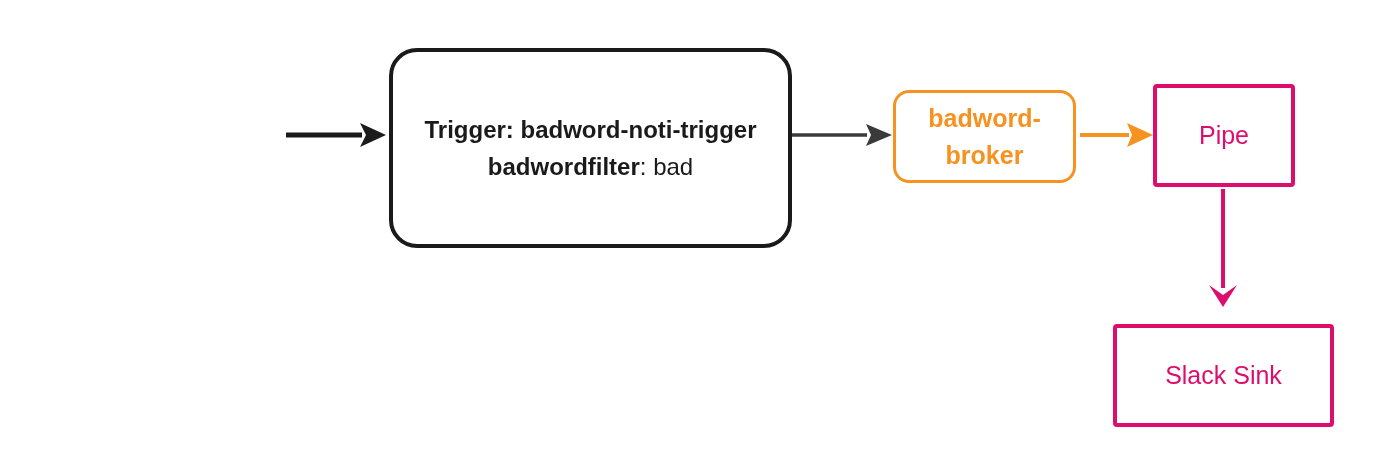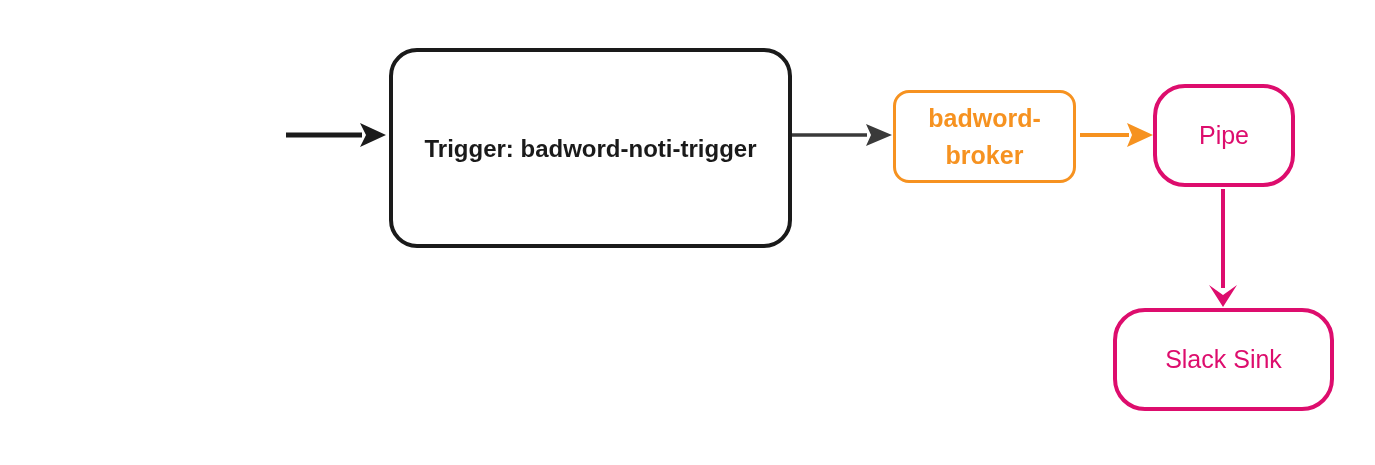--- a/index.html
+++ b/index.html
@@ -20,21 +20,21 @@
     box-sizing:border-box;
     font-size:25px;line-height:37px;
   }
   .node.orange{
     border:3.5px solid var(--orange);
     border-radius:16px;
     color:var(--orange);
   }
   .node.pink{
     border:4px solid var(--pink);
-    border-radius:32px;
+    border-radius:4px;
     color:var(--pink);
   }
   .node.black{
     border:4px solid var(--ink);
     border-radius:28px;
     color:var(--ink);
     font-size:24px;
   }
   .node.black .b{font-weight:bold;}
   .edge{fill:none;}
@@ -69,28 +69,31 @@
       <line class="edge pink" x1="1223" y1="189" x2="1223" y2="288"></line>
       <polygon class="head pink" points="1209,285 1223,307 1237,285 1223,295"></polygon>
     </g>
   </svg>
 
 
   <div class="node black" style="left:389px;top:48px;width:403px;height:200px;">
     <div>
       <span class="b">Trigger: badword-noti-trigger</span>
     </div>
+    <div>
+      <span class="b">badwordfilter</span><span>: bad</span>
+    </div>
   </div>
 
   <div class="node orange" style="left:893px;top:90px;width:183px;height:93px;font-weight:bold;">
     <span>badword-</span>
     <span>broker</span>
   </div>
 
   <div class="node pink" style="left:1153px;top:84px;width:142px;height:103px;">
     <span>Pipe</span>
   </div>
 
-  <div class="node pink" style="left:1113px;top:308px;width:221px;height:103px;">
+  <div class="node pink" style="left:1113px;top:324px;width:221px;height:103px;">
     <span>Slack Sink</span>
   </div>
 
 </div>
 
 </body></html>

